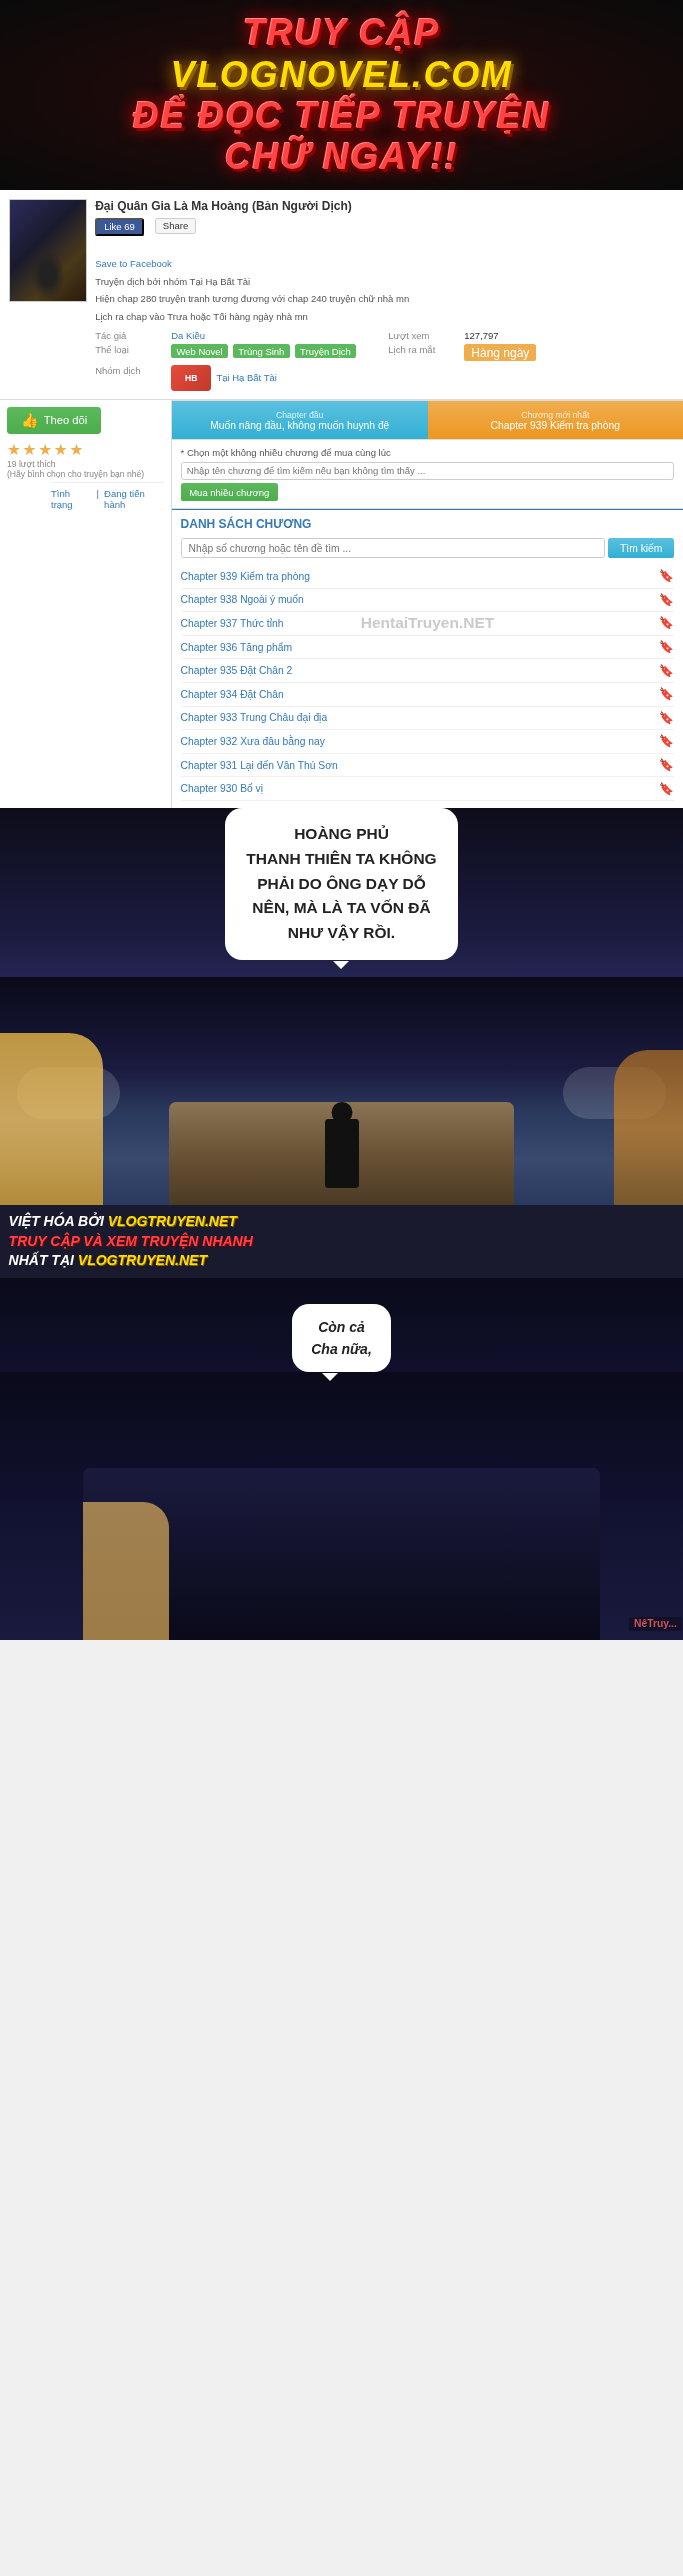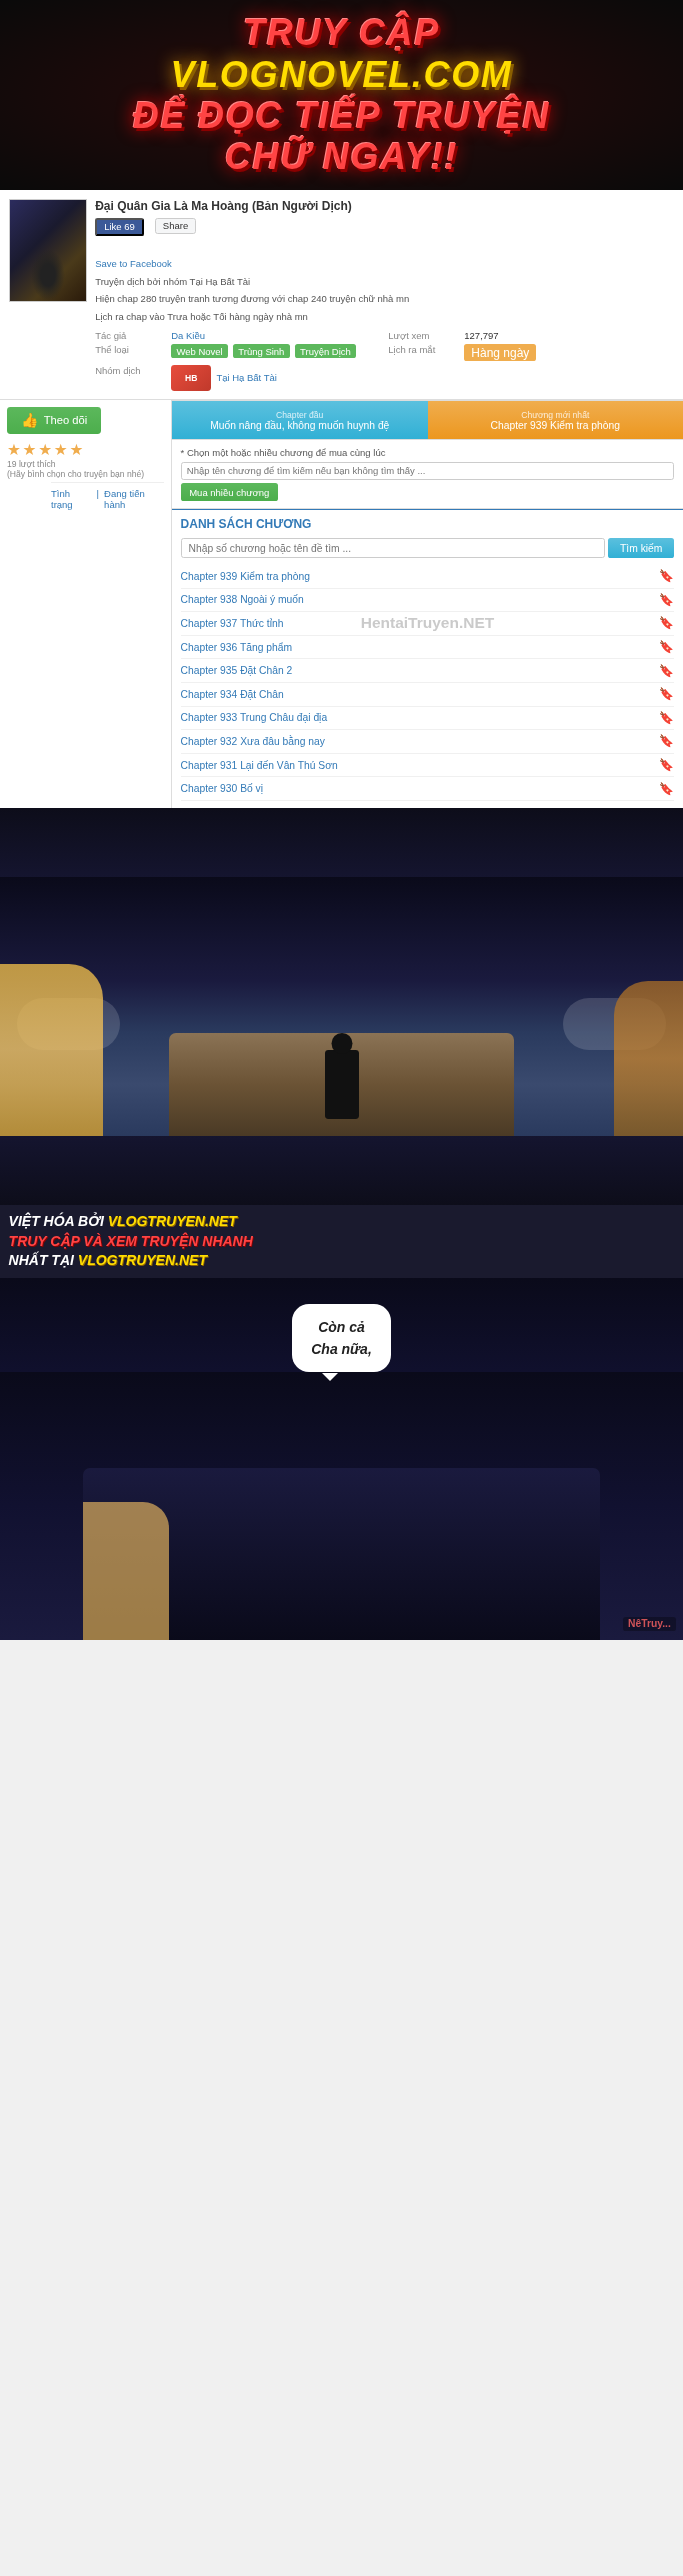--- a/index.html
+++ b/index.html
@@ -505,21 +505,21 @@
       bottom: -17px;
       left: 30%;
       border: 8.6px solid transparent;
       border-top-color: white;
     }
 
     
     .bottom-watermark {
       position: absolute;
       bottom: 8.6px;
-      right: 7px;
+      right: 1px;
       font-size: 10.3px;
       font-weight: bold;
       color: rgba(255,100,100,0.8);
       background: rgba(0,0,0,0.3);
       padding: 1.7px 5.2px;
       border-radius: 2.6px;
     }
 
     .stars-container {
       display: flex;
@@ -618,21 +618,21 @@
         <small>Chapter đầu</small>
         <span>Muốn nâng đầu, không muốn huynh đệ</span>
       </button>
       <button class="chapter-btn orange">
         <small>Chương mới nhất</small>
         <span>Chapter 939 Kiểm tra phòng</span>
       </button>
     </div>
 
     <div class="buy-section">
-      <p>* Chọn một hoặc nhiều chương để mua cùng lúc</p>
+      <p>* Chọn một không nhiều chương để mua cùng lúc</p>
       <div class="search-bar">
         <input type="text" placeholder="Nhập tên chương để tìm kiếm nếu bạn không tìm thấy ..." style="">
       </div>
       <button class="mua-nhieu-btn">Mua nhiều chương</button>
     </div>
 
     <div class="chapter-list-section">
       <div class="chapter-list-title">DANH SÁCH CHƯƠNG</div>
       <div class="chapter-search">
         <input type="text" placeholder="Nhập số chương hoặc tên đề tìm ..." style="">
@@ -680,20 +680,21 @@
         <div class="chapter-item">
           <a href="#">Chapter 930 Bố vị</a>
           <span class="bookmark-icon">🔖</span>
         </div>
       </div>
     </div>
   </div>
 </div>
 
 <div class="comic-panel comic-panel-1">
+  <div class="speech-bubble">HOÀNG PHỦ<br>THANH THIÊN TA KHÔNG<br>PHẢI DO ÔNG DẠY DỖ<br>NÊN, MÀ LÀ TA VỐN ĐÃ<br>NHƯ VẬY RỒI.</div>
   <div class="scene-bg">
     <div class="clouds-left"></div>
     <div class="clouds-right"></div>
     <div class="characters-left"></div>
     <div class="characters-right"></div>
     <div class="scene-platform">
       <div class="scene-figure"></div>
     </div>
   </div>
 </div>

